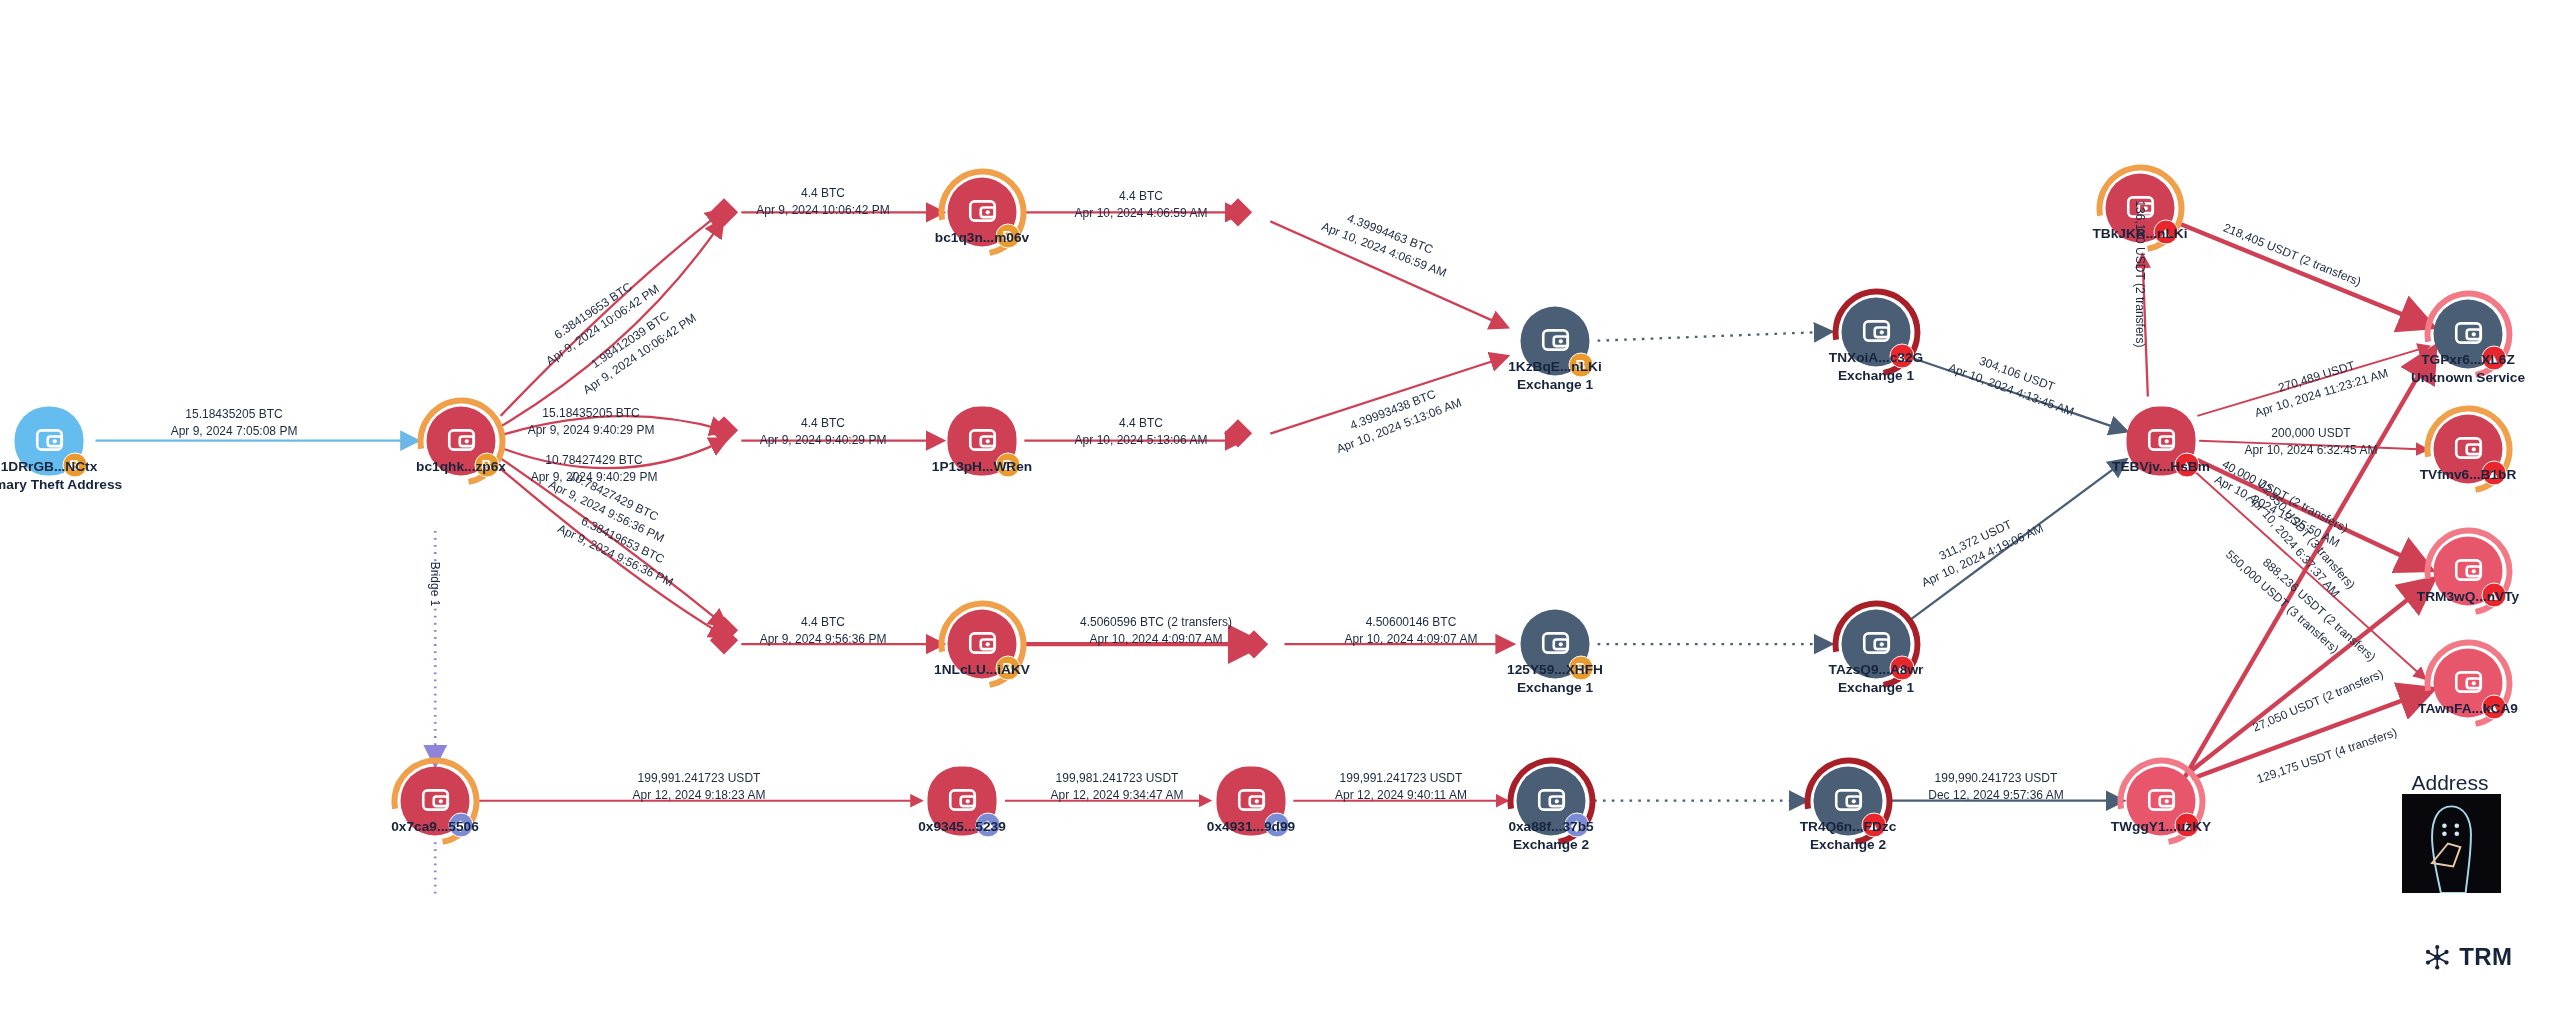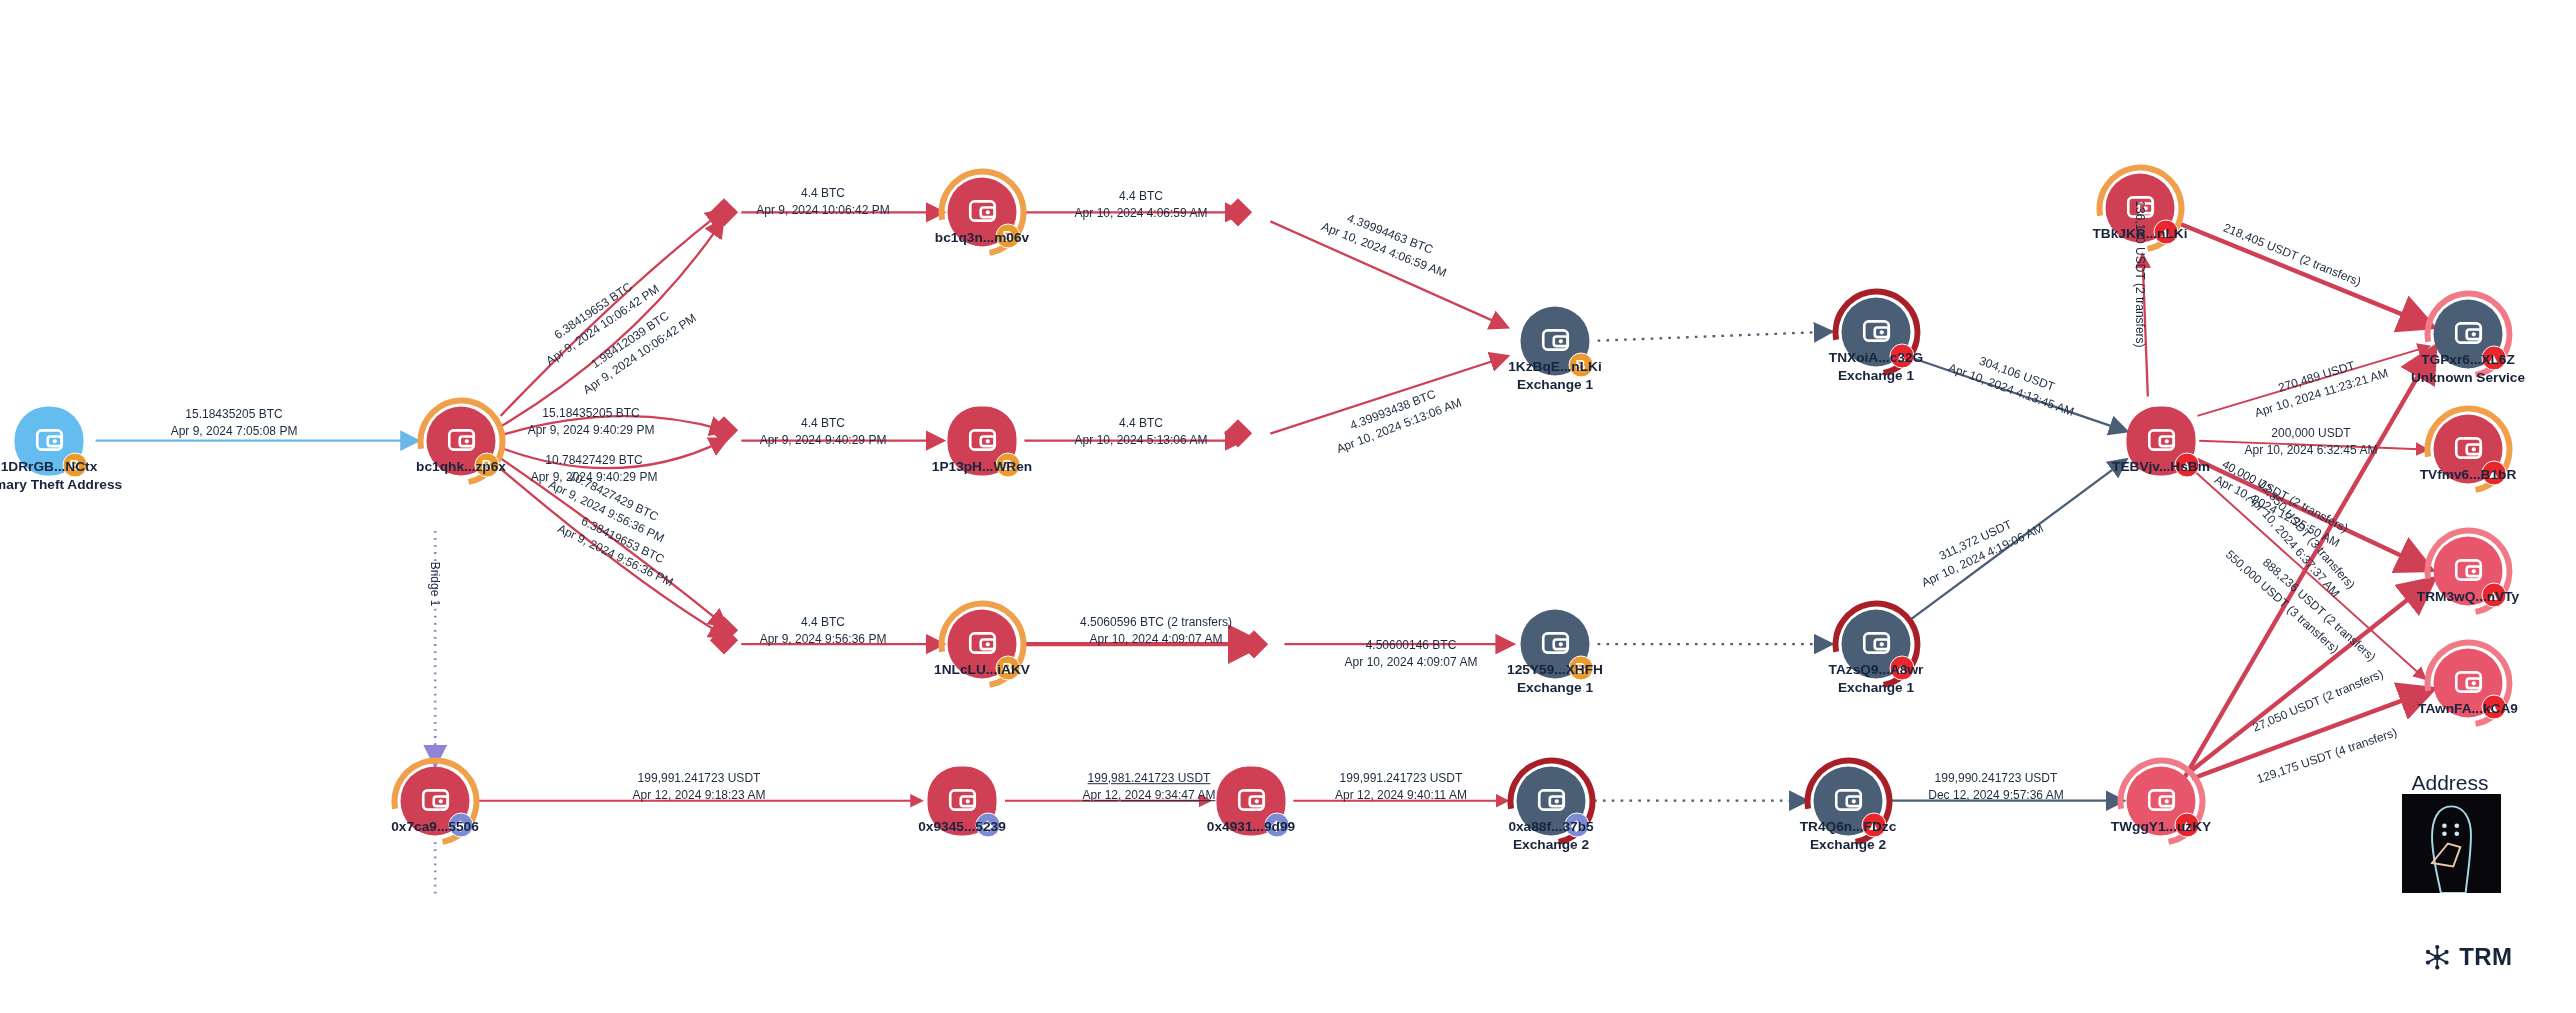--- a/index.html
+++ b/index.html
@@ -373,34 +373,34 @@
       <div class="elabel" style="left: 610px; top: 504px; transform: translate(-50%, -50%) rotate(26deg);"><span>10.78427429 BTC</span><span class="l2">Apr 9, 2024 9:56:36 PM</span></div>
       <div class="elabel" style="left: 619px; top: 548px; transform: translate(-50%, -50%) rotate(26deg);"><span>6.38419653 BTC</span><span class="l2">Apr 9, 2024 9:56:36 PM</span></div>
       <div class="elabel" style="left: 823px; top: 202px; transform: translate(-50%, -50%) rotate(0deg);"><span>4.4 BTC</span><span class="l2">Apr 9, 2024 10:06:42 PM</span></div>
       <div class="elabel" style="left: 1141px; top: 205px; transform: translate(-50%, -50%) rotate(0deg);"><span>4.4 BTC</span><span class="l2">Apr 10, 2024 4:06:59 AM</span></div>
       <div class="elabel" style="left: 1387px; top: 242px; transform: translate(-50%, -50%) rotate(21deg);"><span>4.39994463 BTC</span><span class="l2">Apr 10, 2024 4:06:59 AM</span></div>
       <div class="elabel" style="left: 823px; top: 432px; transform: translate(-50%, -50%) rotate(0deg);"><span>4.4 BTC</span><span class="l2">Apr 9, 2024 9:40:29 PM</span></div>
       <div class="elabel" style="left: 1141px; top: 432px; transform: translate(-50%, -50%) rotate(0deg);"><span>4.4 BTC</span><span class="l2">Apr 10, 2024 5:13:06 AM</span></div>
       <div class="elabel" style="left: 1396px; top: 418px; transform: translate(-50%, -50%) rotate(-21deg);"><span>4.39993438 BTC</span><span class="l2">Apr 10, 2024 5:13:06 AM</span></div>
       <div class="elabel" style="left: 823px; top: 631px; transform: translate(-50%, -50%) rotate(0deg);"><span>4.4 BTC</span><span class="l2">Apr 9, 2024 9:56:36 PM</span></div>
       <div class="elabel" style="left: 1156px; top: 631px; transform: translate(-50%, -50%) rotate(0deg);"><span>4.5060596 BTC (2 transfers)</span><span class="l2">Apr 10, 2024 4:09:07 AM</span></div>
-      <div class="elabel" style="left: 1411px; top: 631px; transform: translate(-50%, -50%) rotate(0deg); margin-top: 23px;"><span>4.50600146 BTC</span><span class="l2">Apr 10, 2024 4:09:07 AM</span></div>
+      <div class="elabel" style="left: 1411px; top: 631px; transform: translate(-50%, -50%) rotate(0deg);"><span>4.50600146 BTC</span><span class="l2">Apr 10, 2024 4:09:07 AM</span></div>
       <div class="elabel" style="left: 2014px; top: 382px; transform: translate(-50%, -50%) rotate(20deg);"><span>304,106 USDT</span><span class="l2">Apr 10, 2024 4:13:45 AM</span></div>
       <div class="elabel" style="left: 1979px; top: 548px; transform: translate(-50%, -50%) rotate(-25deg);"><span>311,372 USDT</span><span class="l2">Apr 10, 2024 4:19:06 AM</span></div>
       <div class="elabel" style="left: 2292px; top: 255px; transform: translate(-50%, -50%) rotate(22deg);"><span>218,405 USDT (2 transfers)</span></div>
       <div class="elabel" style="left: 2319px; top: 385px; transform: translate(-50%, -50%) rotate(-17deg);"><span>270,489 USDT</span><span class="l2">Apr 10, 2024 11:23:21 AM</span></div>
       <div class="elabel" style="left: 2311px; top: 442px; transform: translate(-50%, -50%) rotate(0deg);"><span>200,000 USDT</span><span class="l2">Apr 10, 2024 6:32:45 AM</span></div>
       <div class="elabel" style="left: 2281px; top: 504px; transform: translate(-50%, -50%) rotate(28deg);"><span>40,000 USDT (2 transfers)</span><span class="l2">Apr 10, 2024 12:25:50 AM</span></div>
       <div class="elabel" style="left: 2300px; top: 540px; transform: translate(-50%, -50%) rotate(49deg);"><span>12,350 USDT (3 transfers)</span><span class="l2">Apr 10, 2024 6:37:37 AM</span></div>
       <div class="elabel" style="left: 2282px; top: 602px; transform: translate(-50%, -50%) rotate(42deg);"><span>550,000 USDT (3 transfers)</span></div>
       <div class="elabel" style="left: 2319px; top: 610px; transform: translate(-50%, -50%) rotate(42deg);"><span>888,236 USDT (2 transfers)</span></div>
       <div class="elabel" style="left: 2318px; top: 701px; transform: translate(-50%, -50%) rotate(-23deg);"><span>27,050 USDT (2 transfers)</span></div>
       <div class="elabel" style="left: 2327px; top: 756px; transform: translate(-50%, -50%) rotate(-19deg);"><span>129,175 USDT (4 transfers)</span></div>
       <div class="elabel" style="left: 699px; top: 787px; transform: translate(-50%, -50%) rotate(0deg);"><span>199,991.241723 USDT</span><span class="l2">Apr 12, 2024 9:18:23 AM</span></div>
-      <div class="elabel" style="left: 1149px; top: 787px; transform: translate(-50%, -50%) rotate(0deg); text-decoration: underline;"><span>199,981.241723 USDT</span><span class="l2">Apr 12, 2024 9:34:47 AM</span></div>
+      <div class="elabel" style="left: 1117px; top: 787px; transform: translate(-50%, -50%) rotate(0deg);"><span>199,981.241723 USDT</span><span class="l2">Apr 12, 2024 9:34:47 AM</span></div>
       <div class="elabel" style="left: 1401px; top: 787px; transform: translate(-50%, -50%) rotate(0deg);"><span>199,991.241723 USDT</span><span class="l2">Apr 12, 2024 9:40:11 AM</span></div>
       <div class="elabel" style="left: 1996px; top: 787px; transform: translate(-50%, -50%) rotate(0deg);"><span>199,990.241723 USDT</span><span class="l2">Dec 12, 2024 9:57:36 AM</span></div>
     </div>
   <div id="vlabels">
       <div class="vlabel" style="left: 435px; top: 584px; transform: translate(-50%, -50%) rotate(90deg);">Bridge 1</div>
       <div class="vlabel" style="left: 2140px; top: 274px; transform: translate(-50%, -50%) rotate(90deg);">136,140 USDT (2 transfers)</div>
     </div>
 
   <div class="zach" style="left:2450px;top:771px;transform:translateX(-50%);">Address</div>
   <div class="zimg" style="left:2402px;top:794px;width:99px;height:99px;">

